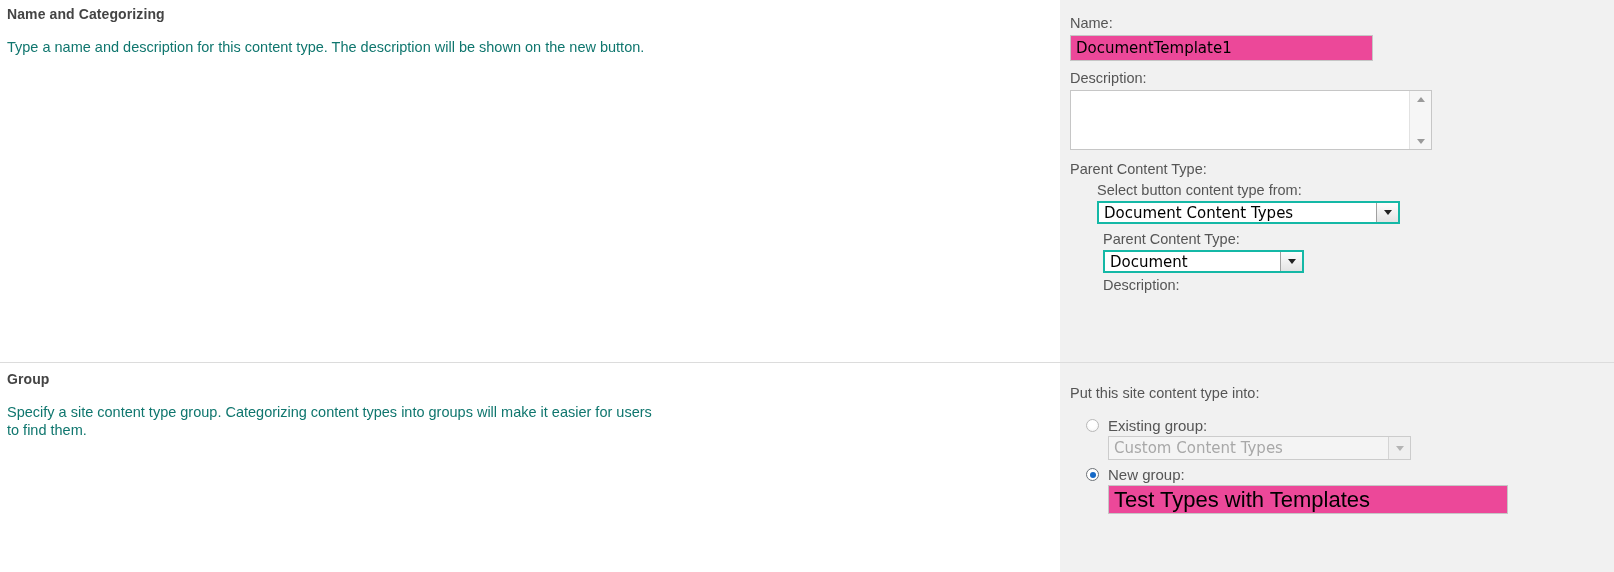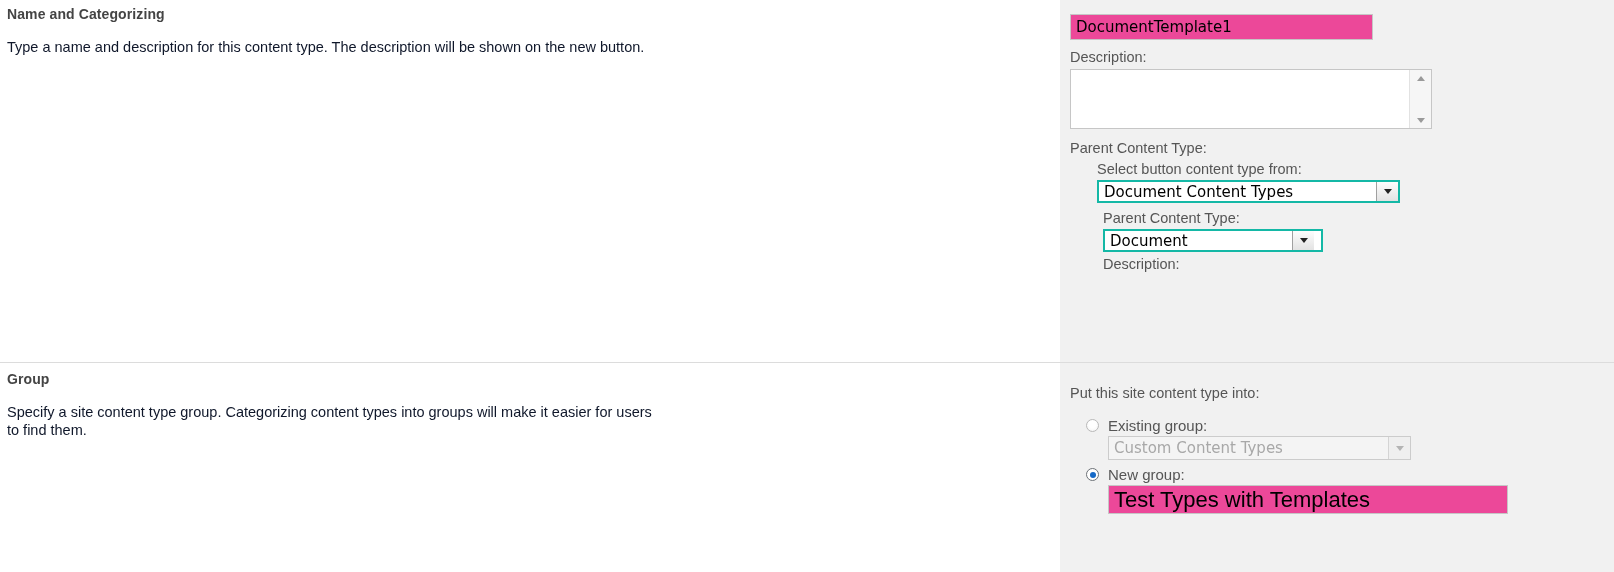--- a/index.html
+++ b/index.html
@@ -54,21 +54,21 @@
 
   .section-title {
     font-size: 14px;
     font-weight: bold;
     color: #444444;
     margin: 0 0 16px 0;
     letter-spacing: .1px;
   }
   .section-desc {
     font-size: 14.5px;
-    color: #0f172a;
+    color: #0f766e;
     line-height: 18px;
     margin: 0;
     width: 655px;
   }
 
   
   .panel-inner { position: absolute; }
   .panel-inner.one { left: 1070px; top: 14px; }
   .panel-inner.two { left: 1070px; top: 384px; }
 
@@ -182,21 +182,21 @@
     align-items: center;
     justify-content: center;
   }
   .select .arrow-btn .tri {
     border-left-width: 4px;
     border-right-width: 4px;
     border-top: 5px solid #222222;
   }
   .select.parent-src { width: 303px; }
   .select.parent-src .value { width: 280px; }
-  .select.parent-type { width: 220px; }
+  .select.parent-type { width: 201px; }
   .select.parent-type .value { width: 177px; }
 
   
   .select.disabled {
     border: 1px solid #cccccc;
     background: #f4f4f4;
     width: 303px;
     height: 24px;
   }
   .select.disabled .value {
@@ -267,20 +267,21 @@
 
   <div class="divider"></div>
 
   <div class="section-left one">
     <div class="section-title">Name and Categorizing</div>
     <div class="section-desc">Type a name and description for this content type. The description will be shown on the new button.</div>
   </div>
 
   <div class="panel-inner one">
 
+    <div class="field-label">Name:</div>
     <input class="text name-field" type="text" value="DocumentTemplate1" style="">
 
     <div class="gap-8"></div>
 
     <div class="field-label">Description:</div>
 
     <div class="textarea-wrap">
       <textarea style=""></textarea>
       <div class="scrollbar">
         <div class="scroll-arrow up">

